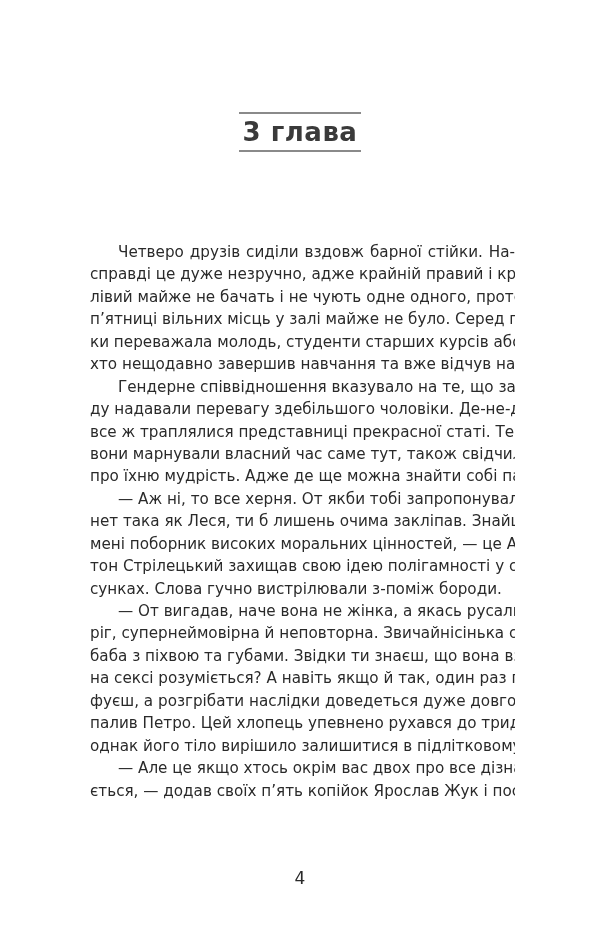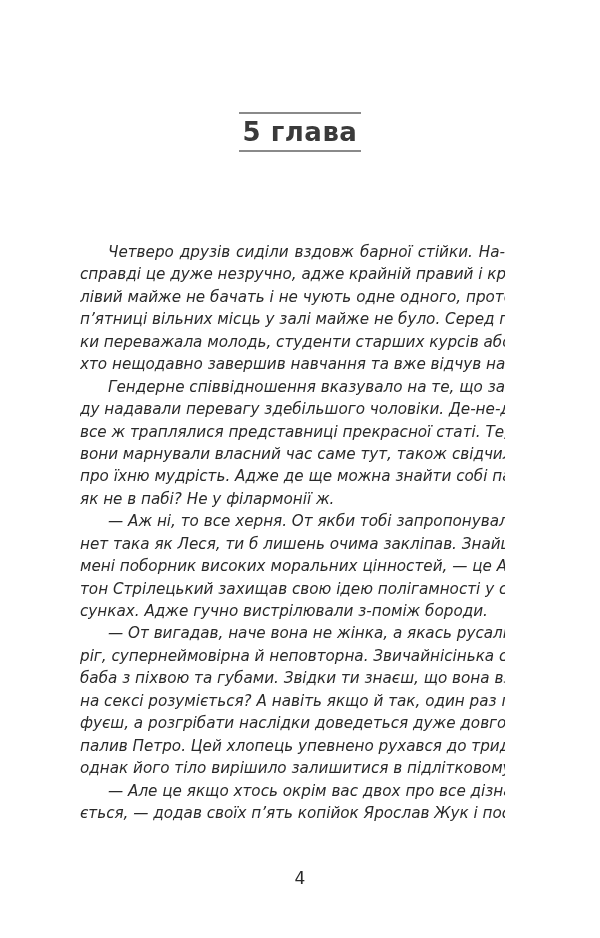--- a/index.html
+++ b/index.html
@@ -1,55 +1,54 @@
 <!DOCTYPE html>
 <html><head>
 <meta charset="utf-8">
 <style>
   html, body { margin: 0; padding: 0; background: #ffffff; }
   body { width: 600px; height: 938px; position: relative; overflow: hidden; font-family: "DejaVu Sans", sans-serif; color: #2a2a2a; }
   .chapter { position: absolute; left: 234px; top: 112px; width: 132px; text-align: center; }
   .chapter .rule { height: 2px; background: #8a8a8a; width: 122px; margin: 0 auto; }
   .chapter .title { font-family: "DejaVu Sans", sans-serif; font-weight: bold; font-size: 26px; color: #3a3a3a; line-height: 36px; letter-spacing: 0.5px; }
-  .body { position: absolute; left: 80px; top: 241px; width: 425px; font-style: italic; }
+  .body { position: absolute; left: 90px; top: 241px; width: 425px; }
   .line { font-size: 15.2px; line-height: 22.45px; height: 22.45px; white-space: nowrap; text-align: justify; text-align-last: justify; overflow: hidden; }
   .line.indent { text-indent: 28px; }
   .line.last { text-align-last: left; }
   .folio { position: absolute; left: 0; width: 600px; top: 868px; text-align: center; font-size: 17px; color: #2a2a2a; }
 </style>
 </head>
 <body>
 
 <div class="chapter">
   <div class="rule"></div>
-  <div class="title">5 глава</div>
+  <div class="title">3 глава</div>
   <div class="rule"></div>
 </div>
 
 <div class="body">
 
   <div class="line indent">Четверо друзів сиділи вздовж барної стійки. На-</div>
   <div class="line">справді це дуже незручно, адже крайній правий і крайній</div>
   <div class="line">лівий майже не бачать і не чують одне одного, проте цієї</div>
   <div class="line">п’ятниці вільних місць у залі майже не було. Серед публі-</div>
   <div class="line">ки переважала молодь, студенти старших курсів або ж ті,</div>
   <div class="line">хто нещодавно завершив навчання та вже відчув насоло-</div>
 
   <div class="line indent">Гендерне співвідношення вказувало на те, що закла-</div>
   <div class="line">ду надавали перевагу здебільшого чоловіки. Де-не-де</div>
   <div class="line">все ж траплялися представниці прекрасної статі. Те, що</div>
   <div class="line">вони марнували власний час саме тут, також свідчило</div>
   <div class="line">про їхню мудрість. Адже де ще можна знайти собі пару,</div>
-  <div class="line last">як не в пабі? Не у філармонії ж.</div>
 
   <div class="line indent">— Аж ні, то все херня. От якби тобі запропонувала мі-</div>
   <div class="line">нет така як Леся, ти б лишень очима закліпав. Знайшовся</div>
   <div class="line">мені поборник високих моральних цінностей, — це Ан-</div>
   <div class="line">тон Стрілецький захищав свою ідею полігамності у сто-</div>
-  <div class="line last">сунках. Адже гучно вистрілювали з-поміж бороди.</div>
+  <div class="line last">сунках. Слова гучно вистрілювали з-поміж бороди.</div>
 
   <div class="line indent">— От вигадав, наче вона не жінка, а якась русалка-єдино-</div>
   <div class="line">ріг, супернеймовірна й неповторна. Звичайнісінька собі</div>
   <div class="line">баба з піхвою та губами. Звідки ти знаєш, що вона взагалі</div>
   <div class="line">на сексі розуміється? А навіть якщо й так, один раз покай-</div>
   <div class="line">фуєш, а розгрібати наслідки доведеться дуже довго! — ви-</div>
   <div class="line">палив Петро. Цей хлопець упевнено рухався до тридцятки,</div>
   <div class="line">однак його тіло вирішило залишитися в підлітковому стані.</div>
 
   <div class="line indent">— Але це якщо хтось окрім вас двох про все дізна-</div>

